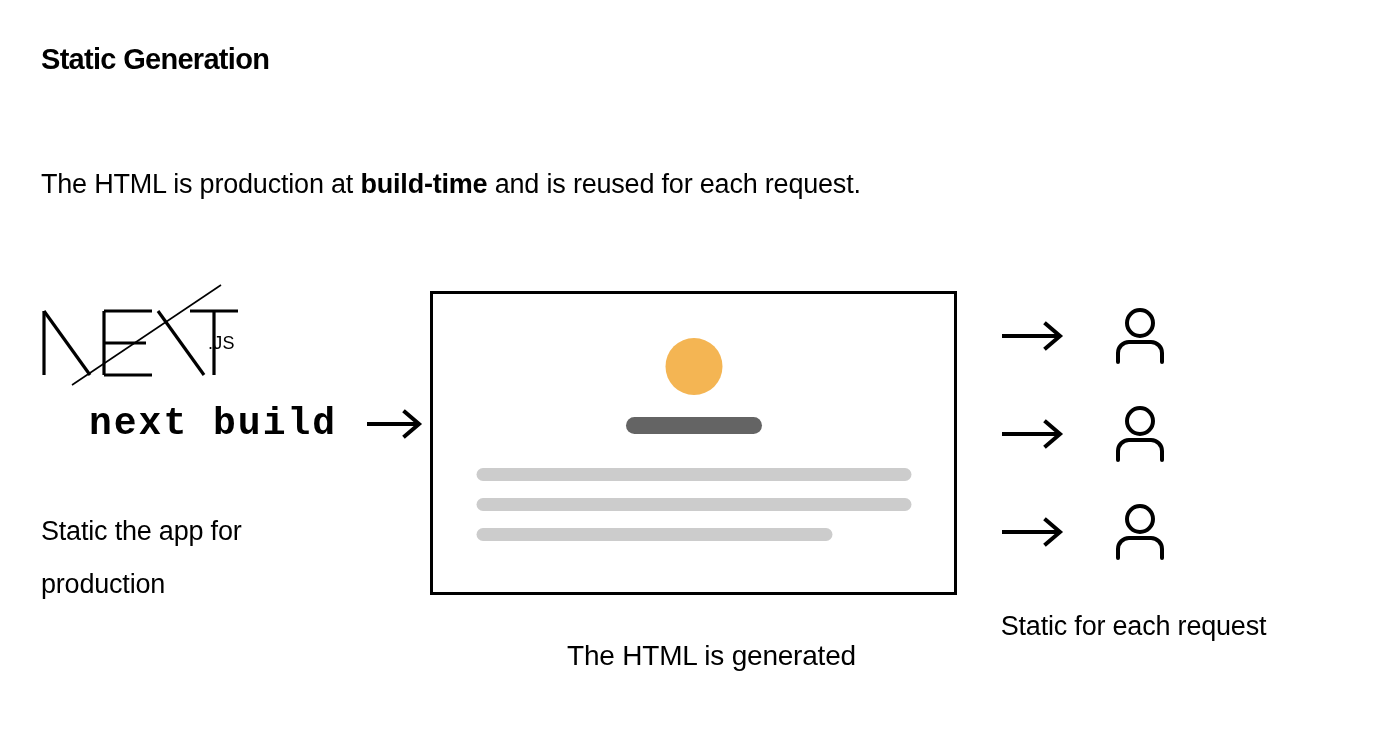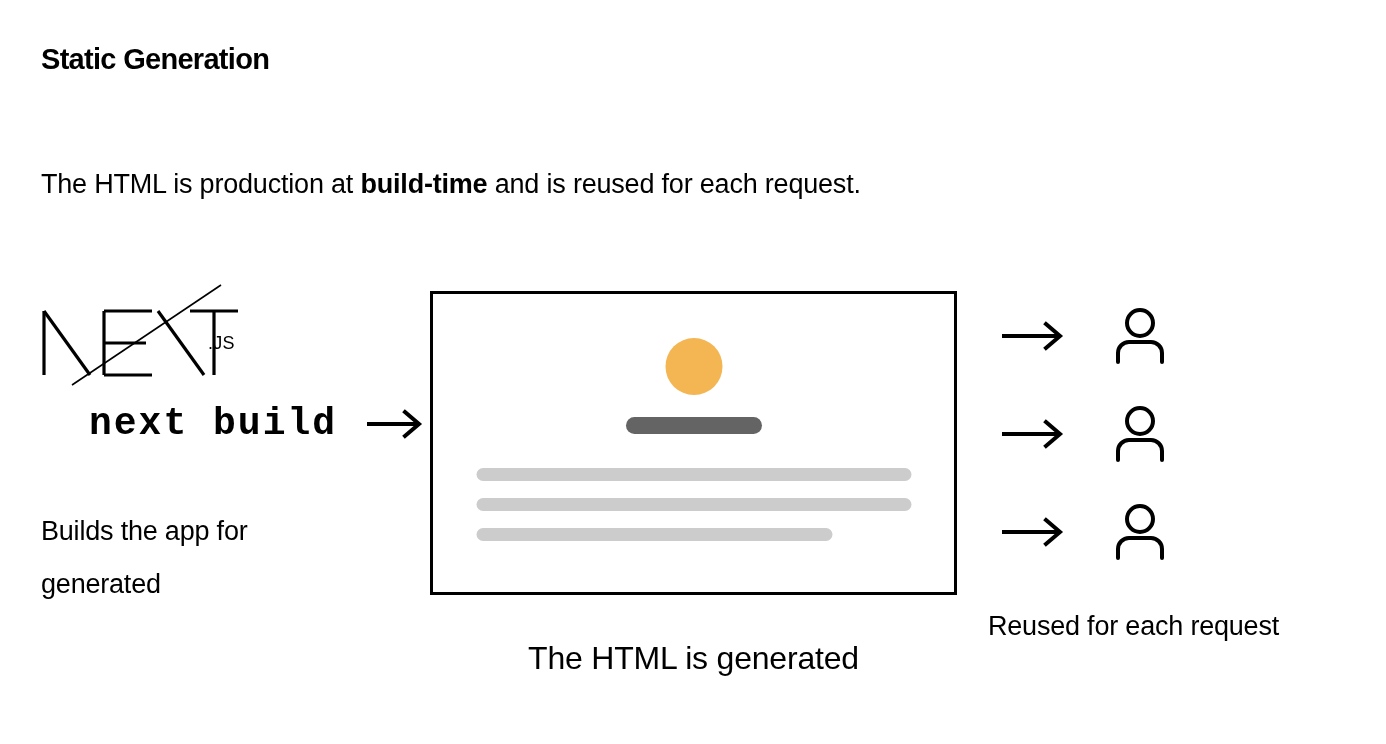--- a/index.html
+++ b/index.html
@@ -130,25 +130,25 @@
   }
   .card-line {
     height: 13px;
     border-radius: 7px;
     margin-bottom: 17px;
   }
   .card-line:last-child { margin-bottom: 0; }
 
   .center-caption {
     position: absolute;
-    left: 430px;
+    left: 448px;
     top: 640px;
     width: 527px;
     text-align: center;
-    font-size: 32px;
+    font-size: 28px;
     letter-spacing: -0.2px;
   }
 
   
   .requests {
     position: absolute;
     left: 1000px;
     top: 306px;
   }
   .request-row {
@@ -201,21 +201,21 @@
 </div>
 
 <div class="cmd-row">
   <span class="cmd-text">next build</span>
   <svg width="62" height="30" viewBox="0 0 62 30" fill="none">
     <path d="M2 15 H52" stroke="#000" stroke-width="4"></path>
     <path d="M40 3 L54 15 L40 27" stroke="#000" stroke-width="4" stroke-linecap="square" fill="none"></path>
   </svg>
 </div>
 
-<div class="left-caption">Builds the app for generated</div>
+<div class="left-caption">Static the app for production</div>
 
 <div class="page-card" style="border-color: rgb(0, 0, 0);">
   <div class="card-inner">
     <div class="card-circle" style="background: rgb(244, 181, 83);"></div>
     <div class="card-titlebar" style="background: rgb(100, 100, 100);"></div>
     <div class="card-lines">
       <div class="card-line" style="background: rgb(204, 204, 204); width: 100%;"></div>
       <div class="card-line" style="background: rgb(204, 204, 204); width: 100%;"></div>
       <div class="card-line" style="background: rgb(204, 204, 204); width: 82%;"></div>
     </div>
@@ -250,13 +250,13 @@
       <path d="M2 15 H58" stroke="#000" stroke-width="4"></path>
       <path d="M46 3 L60 15 L46 27" stroke="#000" stroke-width="4" stroke-linecap="square" fill="none"></path>
     </svg>
     <svg width="60" height="60" viewBox="0 0 60 60" fill="none">
       <circle cx="30" cy="17" r="13" stroke="#000" stroke-width="4"></circle>
       <path d="M8 56 V47 a11 11 0 0 1 11 -11 h22 a11 11 0 0 1 11 11 v9" stroke="#000" stroke-width="4" fill="none" stroke-linecap="round"></path>
     </svg>
   </div>
 </div>
 
-<div class="right-caption">Reused for each request</div>
+<div class="right-caption">Static for each request</div>
 
 </body></html>

